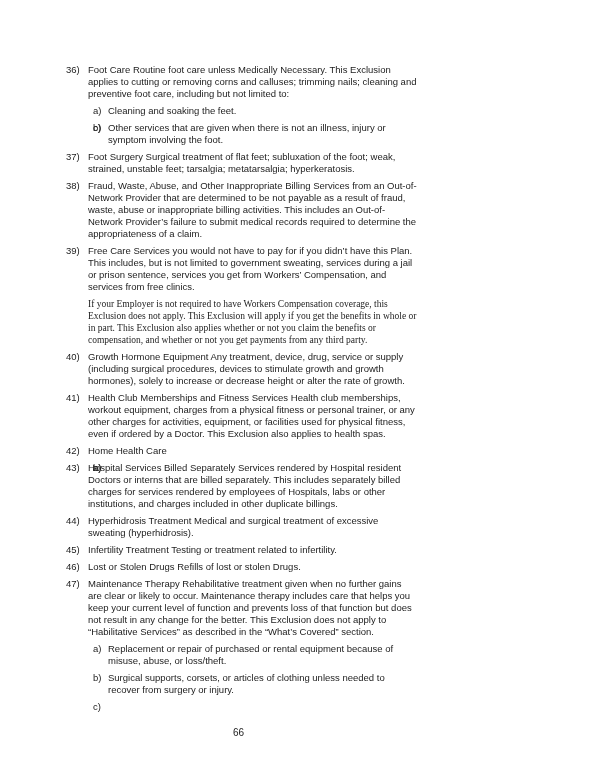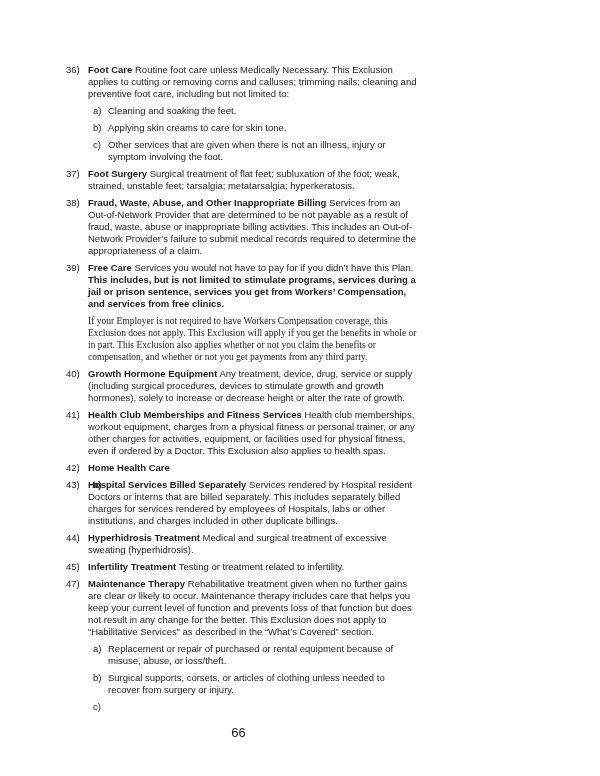--- a/index.html
+++ b/index.html
@@ -16,49 +16,50 @@
     line-height: 12px;
     color: #1c1c1c;
     overflow: hidden;
   }
   .blk { margin: 0 0 5px 0; }
   .item { position: relative; padding-left: 22px; }
   .item > .num { position: absolute; left: 0; top: 0; width: 20px; }
   .cont { margin-left: 22px; font-family: Liberation Serif, serif; }
   .sub { position: relative; margin-left: 27px; padding-left: 15px; }
   .sub > .num { position: absolute; left: 0; top: 0; }
-  b { font-weight: bold; }
+  b { font-weight: normal; }
   .footer {
     position: absolute;
     left: 0; right: 0; top: 727px;
     text-align: center;
-    font-size: 13px;
+    font-size: 10px;
     color: #1c1c1c;
   }
 </style>
 </head>
 <body>
 
 <div class="page">
   <div id="doc-list">
       <div class="blk item"><span class="num">36)</span><span class="txt"><b>Foot Care</b><span> Routine foot care unless Medically Necessary.  This Exclusion applies to cutting or removing corns and calluses; trimming nails; cleaning and preventive foot care, including but not limited to:</span></span></div>
       <div class="blk sub"><span class="num">a)</span><span class="txt"><span>Cleaning and soaking the feet.</span></span></div>
-      <div class="blk sub"><span class="num">b)</span><span class="txt"><span>Applying skin creams to care for skin tone.</span></span></div>
+      <div class="blk sub"><span class="num">b)</span></div>
       <div class="blk sub"><span class="num">c)</span><span class="txt"><span>Other services that are given when there is not an illness, injury or symptom involving the foot.</span></span></div>
       <div class="blk item"><span class="num">37)</span><span class="txt"><b>Foot Surgery</b><span> Surgical treatment of flat feet; subluxation of the foot; weak, strained, unstable feet; tarsalgia; metatarsalgia; hyperkeratosis.</span></span></div>
       <div class="blk item"><span class="num">38)</span><span class="txt"><b>Fraud, Waste, Abuse, and Other Inappropriate Billing</b><span> Services from an Out-of-Network Provider that are determined to be not payable as a result of fraud, waste, abuse or inappropriate billing activities.  This includes an Out-of-Network Provider’s failure to submit medical records required to determine the appropriateness of a claim.</span></span></div>
-      <div class="blk item"><span class="num">39)</span><span class="txt"><b>Free Care</b><span> Services you would not have to pay for if you didn’t have this Plan. </span><b>This includes, but is not limited to stimulate programs, services during a jail or prison sentence, services you get from Workers’ Compensation, and services from free clinics.</b></span></div>
+      <div class="blk item"><span class="num">39)</span><span class="txt"><b>Free Care</b><span> Services you would not have to pay for if you didn’t have this Plan. </span><b>This includes, but is not limited to government sweating, services during a jail or prison sentence, services you get from Workers’ Compensation, and services from free clinics.</b></span></div>
       <div class="blk cont"><span>If your Employer is not required to have Workers Compensation coverage, this Exclusion does not apply.  This Exclusion will apply if you get the benefits in whole or in part.  This Exclusion also applies whether or not you claim the benefits or compensation, and whether or not you get payments from any third party.</span></div>
       <div class="blk item"><span class="num">40)</span><span class="txt"><b>Growth Hormone Equipment</b><span> Any treatment, device, drug, service or supply (including surgical procedures, devices to stimulate growth and growth hormones), solely to increase or decrease height or alter the rate of growth.</span></span></div>
       <div class="blk item"><span class="num">41)</span><span class="txt"><b>Health Club Memberships and Fitness Services</b><span> Health club memberships, workout equipment, charges from a physical fitness or personal trainer, or any other charges for activities, equipment, or facilities used for physical fitness, even if ordered by a Doctor.  This Exclusion also applies to health spas.</span></span></div>
       <div class="blk item"><span class="num">42)</span><span class="txt"><b>Home Health Care</b></span></div>
       <div class="blk sub"><span class="num">a)</span></div>
       <div class="blk sub"><span class="num">b)</span></div>
       <div class="blk item"><span class="num">43)</span><span class="txt"><b>Hospital Services Billed Separately</b><span> Services rendered by Hospital resident Doctors or interns that are billed separately. This includes separately billed charges for services rendered by employees of Hospitals, labs or other institutions, and charges included in other duplicate billings.</span></span></div>
       <div class="blk item"><span class="num">44)</span><span class="txt"><b>Hyperhidrosis Treatment</b><span> Medical and surgical treatment of excessive sweating (hyperhidrosis).</span></span></div>
       <div class="blk item"><span class="num">45)</span><span class="txt"><b>Infertility Treatment</b><span> Testing or treatment related to infertility.</span></span></div>
+      <div class="blk item"><span class="num">46)</span><span class="txt"><b>Lost or Stolen Drugs</b><span> Refills of lost or stolen Drugs.</span></span></div>
       <div class="blk item"><span class="num">47)</span><span class="txt"><b>Maintenance Therapy</b><span> Rehabilitative treatment given when no further gains are clear or likely to occur.  Maintenance therapy includes care that helps you keep your current level of function and prevents loss of that function but does not result in any change for the better.  This Exclusion does not apply to “Habilitative Services” as described in the “What’s Covered” section.</span></span></div>
       <div class="blk sub"><span class="num">a)</span><span class="txt"><span>Replacement or repair of purchased or rental equipment because of misuse, abuse, or loss/theft.</span></span></div>
       <div class="blk sub"><span class="num">b)</span><span class="txt"><span>Surgical supports, corsets, or articles of clothing unless needed to recover from surgery or injury.</span></span></div>
       <div class="blk sub"><span class="num">c)</span></div>
     </div>
   <div class="footer">66</div>
 </div>
 
 </body></html>

